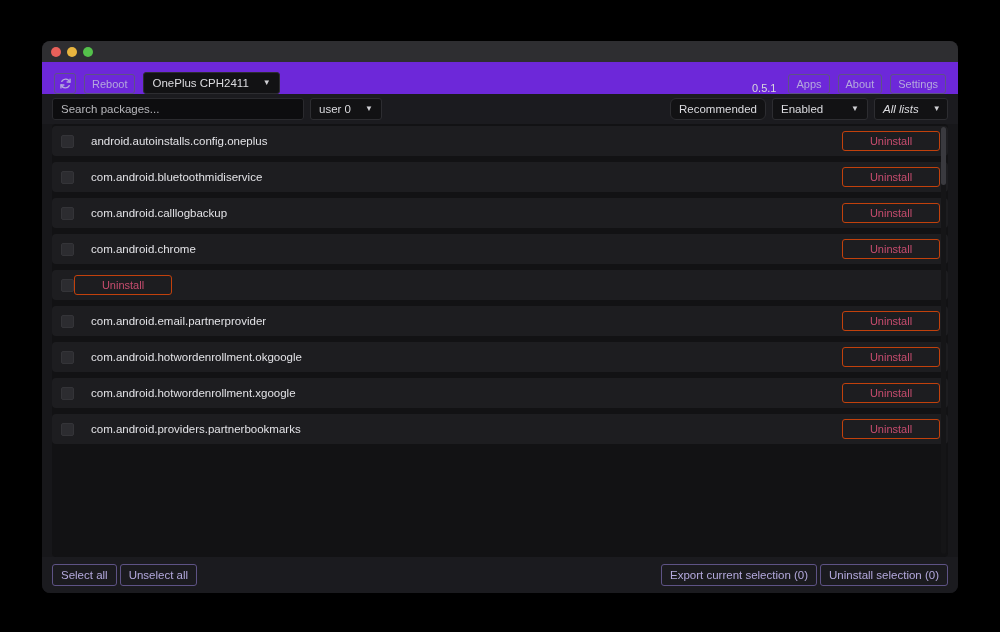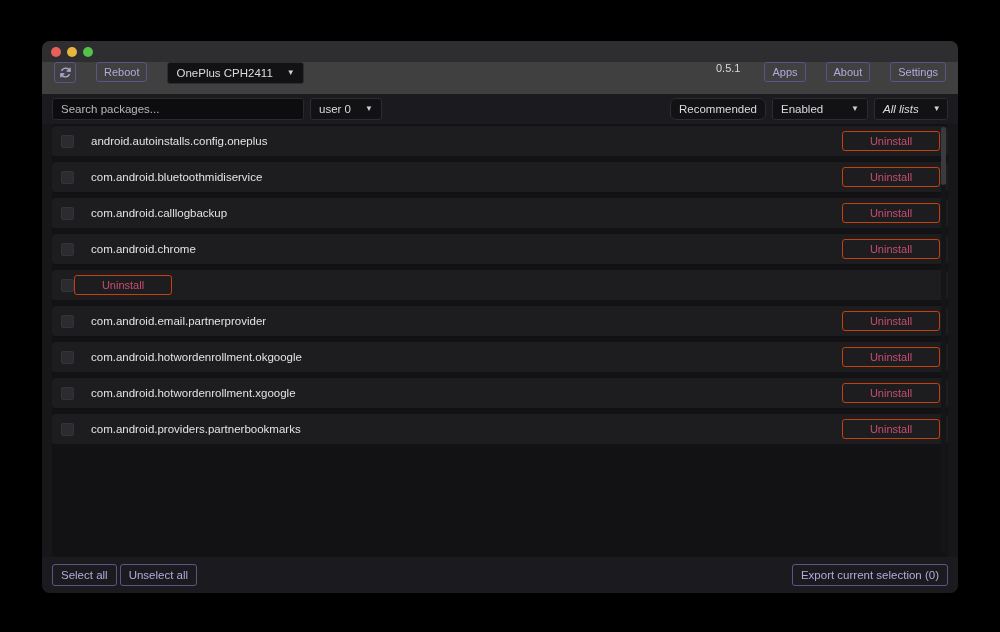--- a/index.html
+++ b/index.html
@@ -52,25 +52,25 @@
     font-size: 10.5px;
     font-weight: bold;
     color: #d3d3d6;
     letter-spacing: 0.1px;
     pointer-events: none;
   }
 
   
   #toolbar {
     flex: 0 0 32px;
-    background: #404040;
-    display: flex;
-    align-items: flex-start;
+    background: #6d28d9;
+    display: flex;
+    align-items: flex-end;
     padding: 0 12px;
-    gap: 20px;
+    gap: 8px;
   }
   .btn {
     background: transparent;
     border: 1px solid #5e5385;
     border-radius: 3px;
     color: #b4a9dd;
     font-family: "Liberation Sans", sans-serif;
     font-size: 11px;
     padding: 3px 7px;
     line-height: 1.1;
@@ -345,15 +345,16 @@
     <div id="list-scrollbar">
       <div id="list-scrollbar-thumb"></div>
     </div>
   </div>
 
   <div id="bottom-bar">
     <button class="btn">Select all</button>
     <button class="btn">Unselect all</button>
     <div class="bottom-spacer"></div>
     <button class="btn">Export current selection (0)</button>
+    <button class="btn">Uninstall selection (0)</button>
   </div>
 
 </div>
 
 </body></html>

